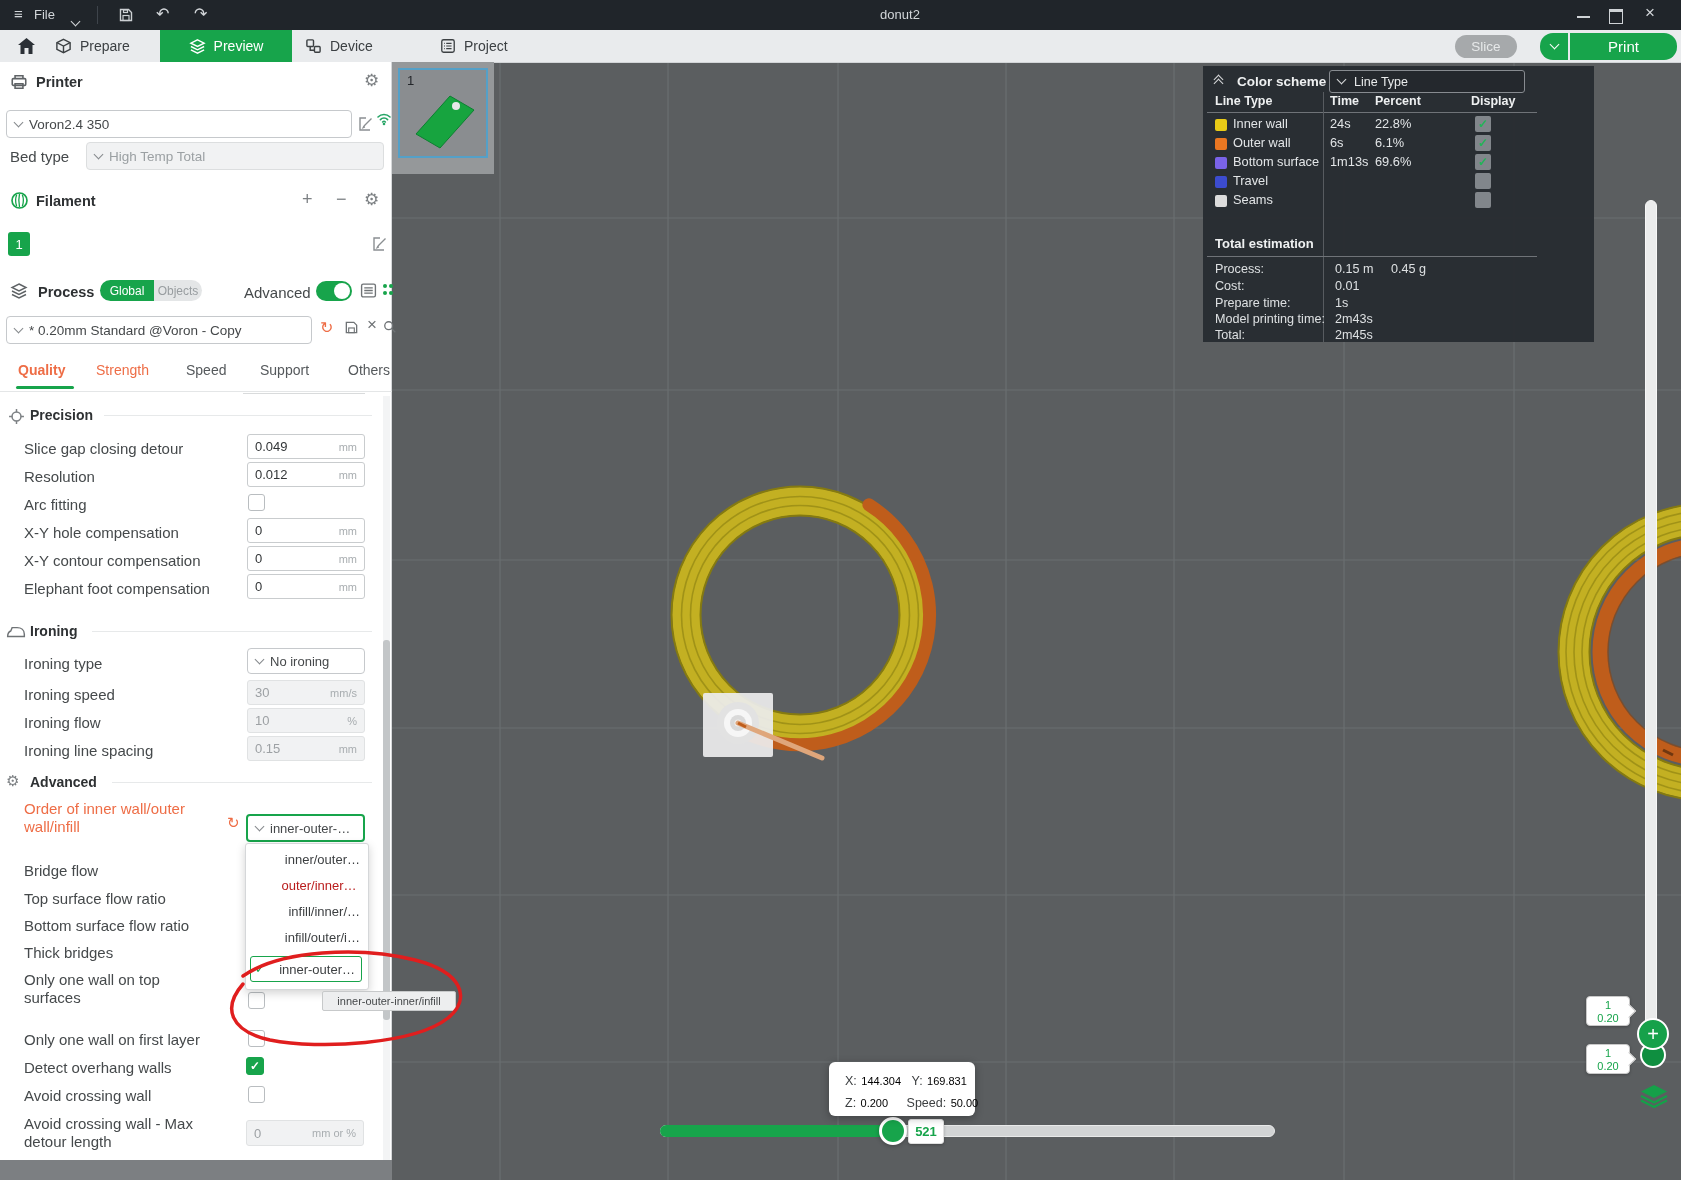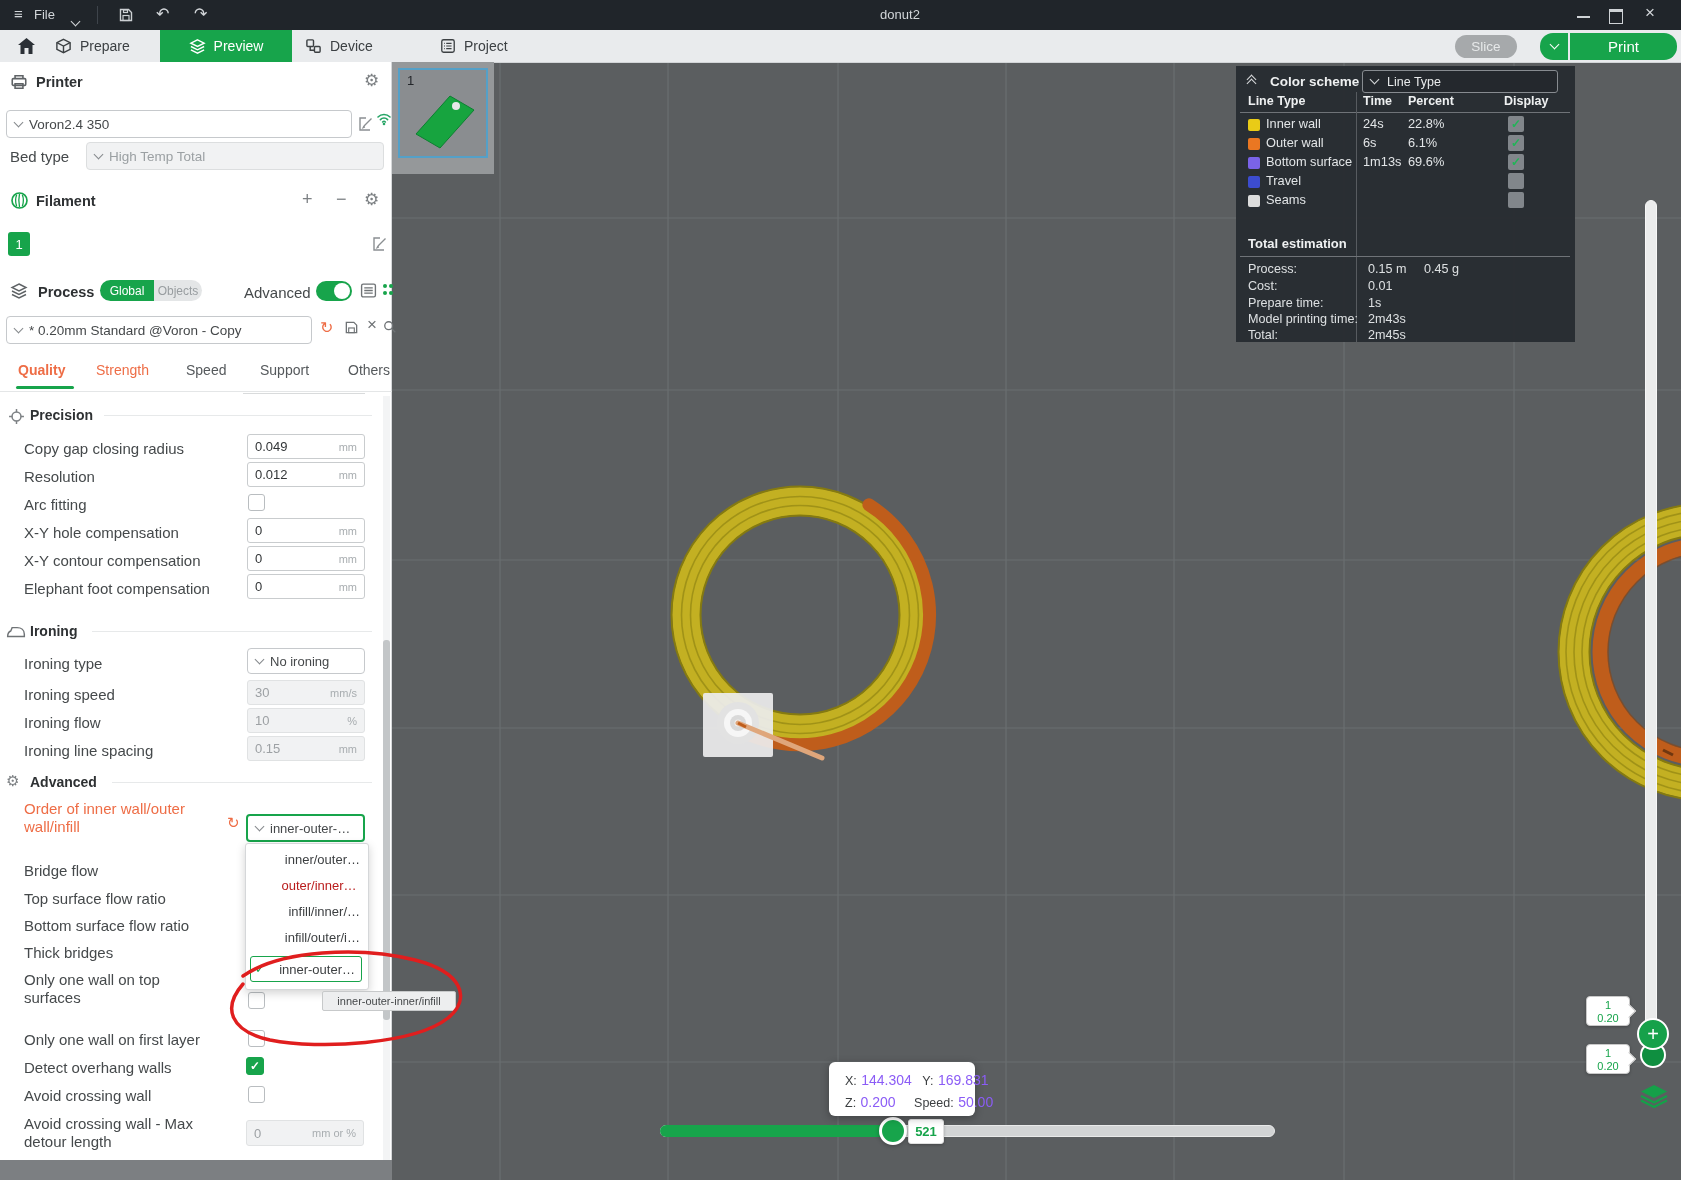--- a/index.html
+++ b/index.html
@@ -25,31 +25,31 @@
   .combo{position:absolute;border:1px solid #c6c9cc;border-radius:4px;background:#fff;display:flex;align-items:center;padding:8px 8px;font-size:13.5px;color:#45484a;box-sizing:border-box;overflow:hidden;white-space:nowrap}
   .combo .chev{color:#85898c;margin-right:7px;flex:none}
   .combo.dis{background:#f1f2f3;border-color:#dcdedf;color:#9ba0a3}
   .inp{position:absolute;width:118px;height:25px;border:1px solid #c9ccce;border-radius:3px;background:#fff;display:flex;align-items:center;justify-content:space-between;padding:0 7px;font-size:13px;color:#323537;box-sizing:border-box}
   .inp .unit{font-size:11px;color:#a8adb0}
   .inp.dis{background:#f1f2f3;border-color:#e0e2e3;color:#9da1a4}
   .cb{position:absolute;width:17px;height:17px;border:1.5px solid #b9bdc0;border-radius:3px;background:#fff;box-sizing:border-box}
   .cb.on{background:#17a44b;border-color:#17a44b;color:#fff;display:flex;align-items:center;justify-content:center;font-size:12px;font-weight:bold}
   .icon{color:#7d8184}
   
-  .legend{position:absolute;left:1236px;top:66px;width:339px;height:276px;background:rgba(40,44,49,0.96);color:#e2e5e7}
+  .legend{position:absolute;left:1203px;top:66px;width:391px;height:276px;background:rgba(40,44,49,0.96);color:#e2e5e7}
   .lgd-hdr{position:absolute;font-size:12.5px;font-weight:bold;color:#eef0f1;white-space:nowrap}
   .lgd-cell{position:absolute;font-size:12.8px;color:#e2e5e7;white-space:nowrap}
   .lgd-box{position:absolute;width:16px;height:16px;background:#81868b;border-radius:2px;display:flex;align-items:center;justify-content:center;font-size:12px;font-weight:bold;color:#21b457}
   .est-lbl{position:absolute;font-size:12.6px;color:#dde0e2;white-space:nowrap}
   
   .badge{position:absolute;width:44px;height:30px;background:#fff;border:1px solid #c9c9c9;border-radius:4px;text-align:center;line-height:13px;padding-top:2px;box-sizing:border-box;box-shadow:0 1px 3px rgba(0,0,0,.25)}
   .badge .btxt{font-size:11px;color:#17a44b;display:block}
   .badge .notch{position:absolute;right:-5px;top:9px;width:9px;height:9px;background:#fff;border-right:1px solid #c9c9c9;border-top:1px solid #c9c9c9;transform:rotate(45deg)}
   .tip-lbl{color:#3c3f41;font-size:12.5px}
-  .tip-val{color:#8b5cf6;font-size:14px}
+  .tip-val{color:#000000;font-size:11px}
 </style>
 </head>
 <body>
 
 <div class="abs" style="left:392px;top:62px;width:1289px;height:1118px;background:#5b5e60;overflow:hidden">
   <svg width="1289" height="1118" viewBox="0 0 1289 1118">
 
     <g stroke="#6b6f71" stroke-width="1.2">
       <line x1="108" y1="0" x2="108" y2="1118"></line>
         <line x1="276" y1="0" x2="276" y2="1118"></line>
@@ -382,21 +382,21 @@
   <div class="abs" style="left:0;top:329px;width:392px;height:1px;background:#e4e6e7"></div>
   <div class="abs" style="left:243px;top:331px;width:122px;height:1px;background:#d9dbdc"></div>
 
   <svg class="abs" style="left:8px;top:346px" width="17" height="17" viewBox="0 0 16 16">
     <circle cx="8" cy="8" r="4.2" fill="none" stroke="#7d8184" stroke-width="1.4"></circle>
     <path d="M8 1 v3 M8 12 v3 M1 8 h3 M12 8 h3" stroke="#7d8184" stroke-width="1.4"></path>
   </svg>
   <span class="sec-title" style="left:30px;top:345px">Precision</span>
   <div class="sec-line" style="left:104px;top:353px;width:268px"></div>
 
-  <span class="lbl" style="left:24px;top:378px">Copy gap closing radius</span>
+  <span class="lbl" style="left:24px;top:378px">Slice gap closing detour</span>
   <div class="inp" style="left:247px;top:372px">
     <span>0.049</span>
     <span class="unit">mm</span>
   </div>
   <span class="lbl" style="left:24px;top:406px">Resolution</span>
   <div class="inp" style="left:247px;top:400px">
     <span>0.012</span>
     <span class="unit">mm</span>
   </div>
   <span class="lbl" style="left:24px;top:434px">Arc fitting</span>

